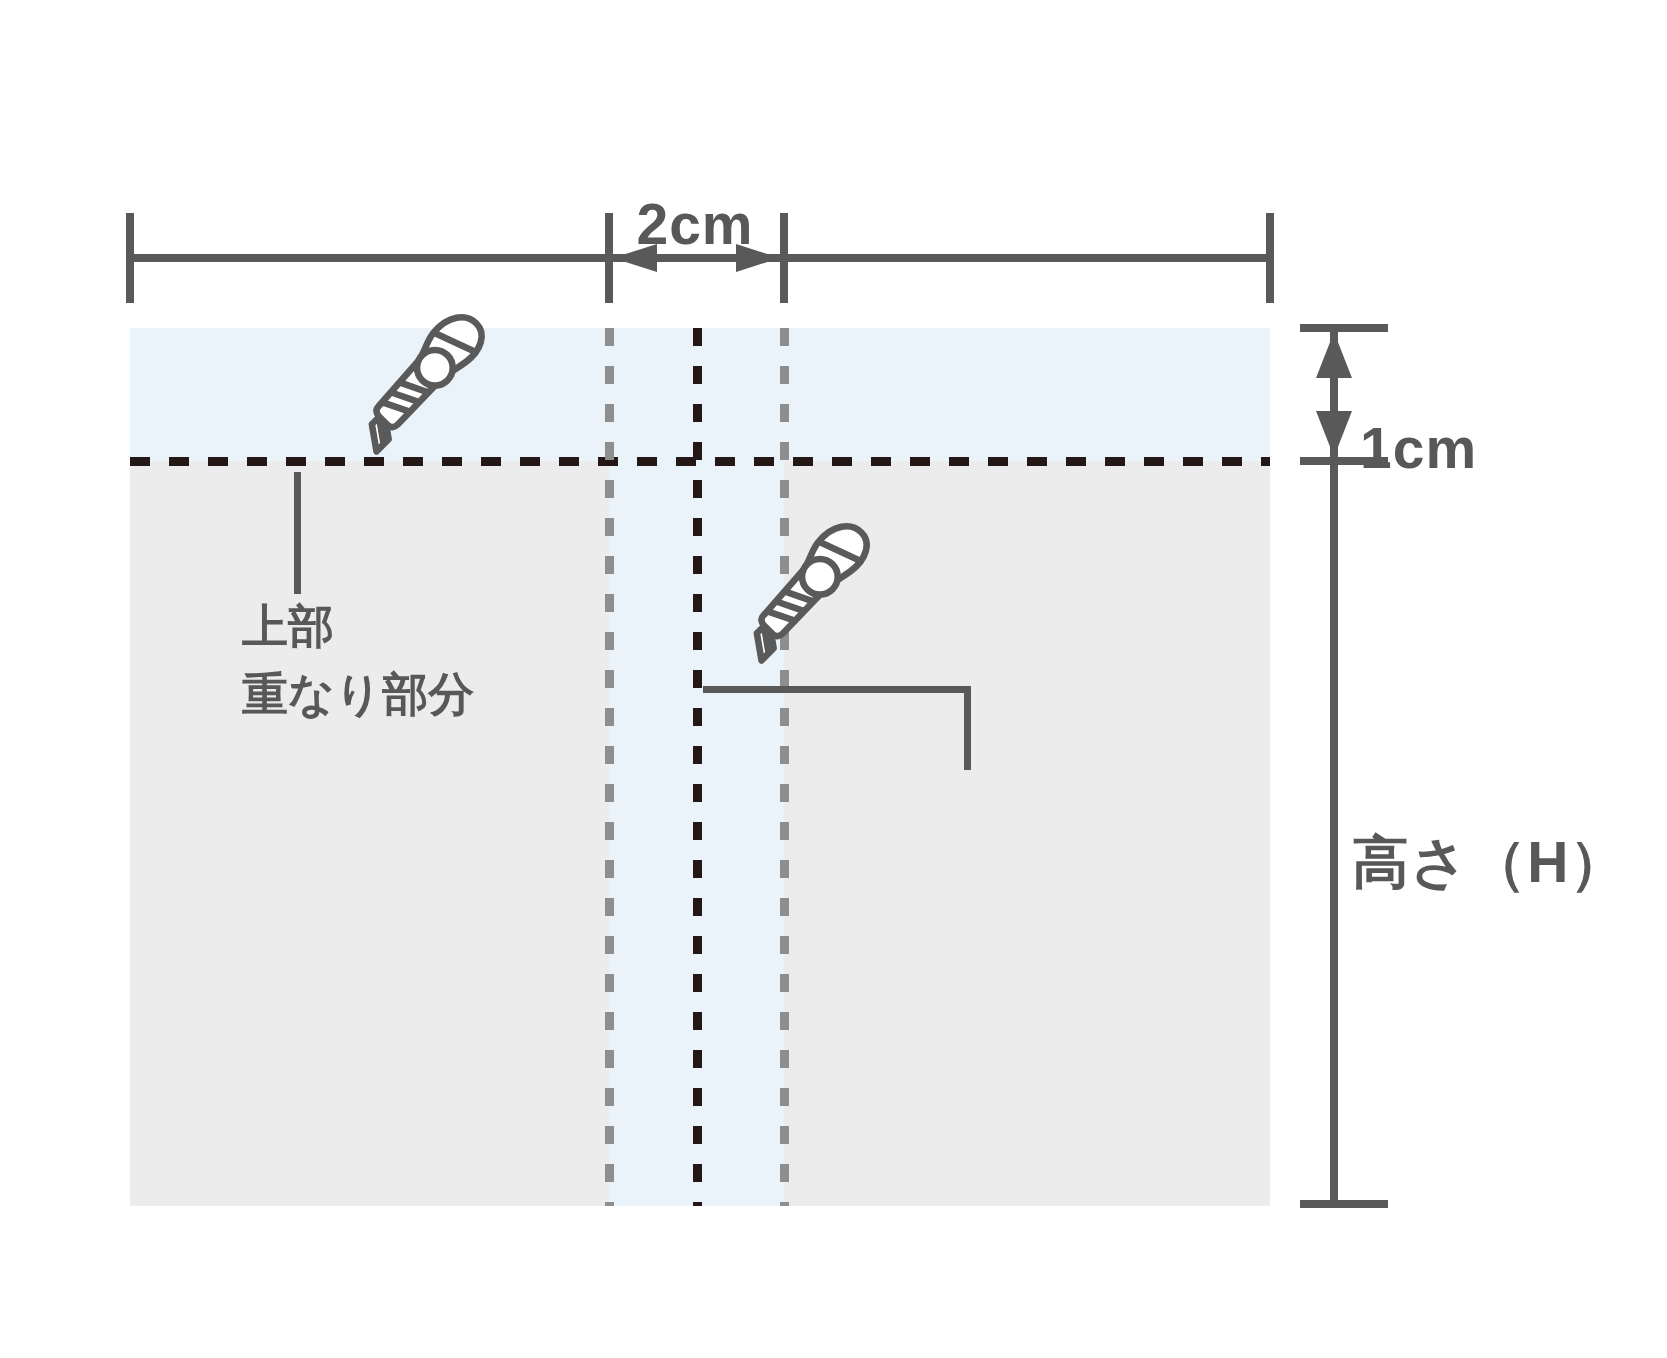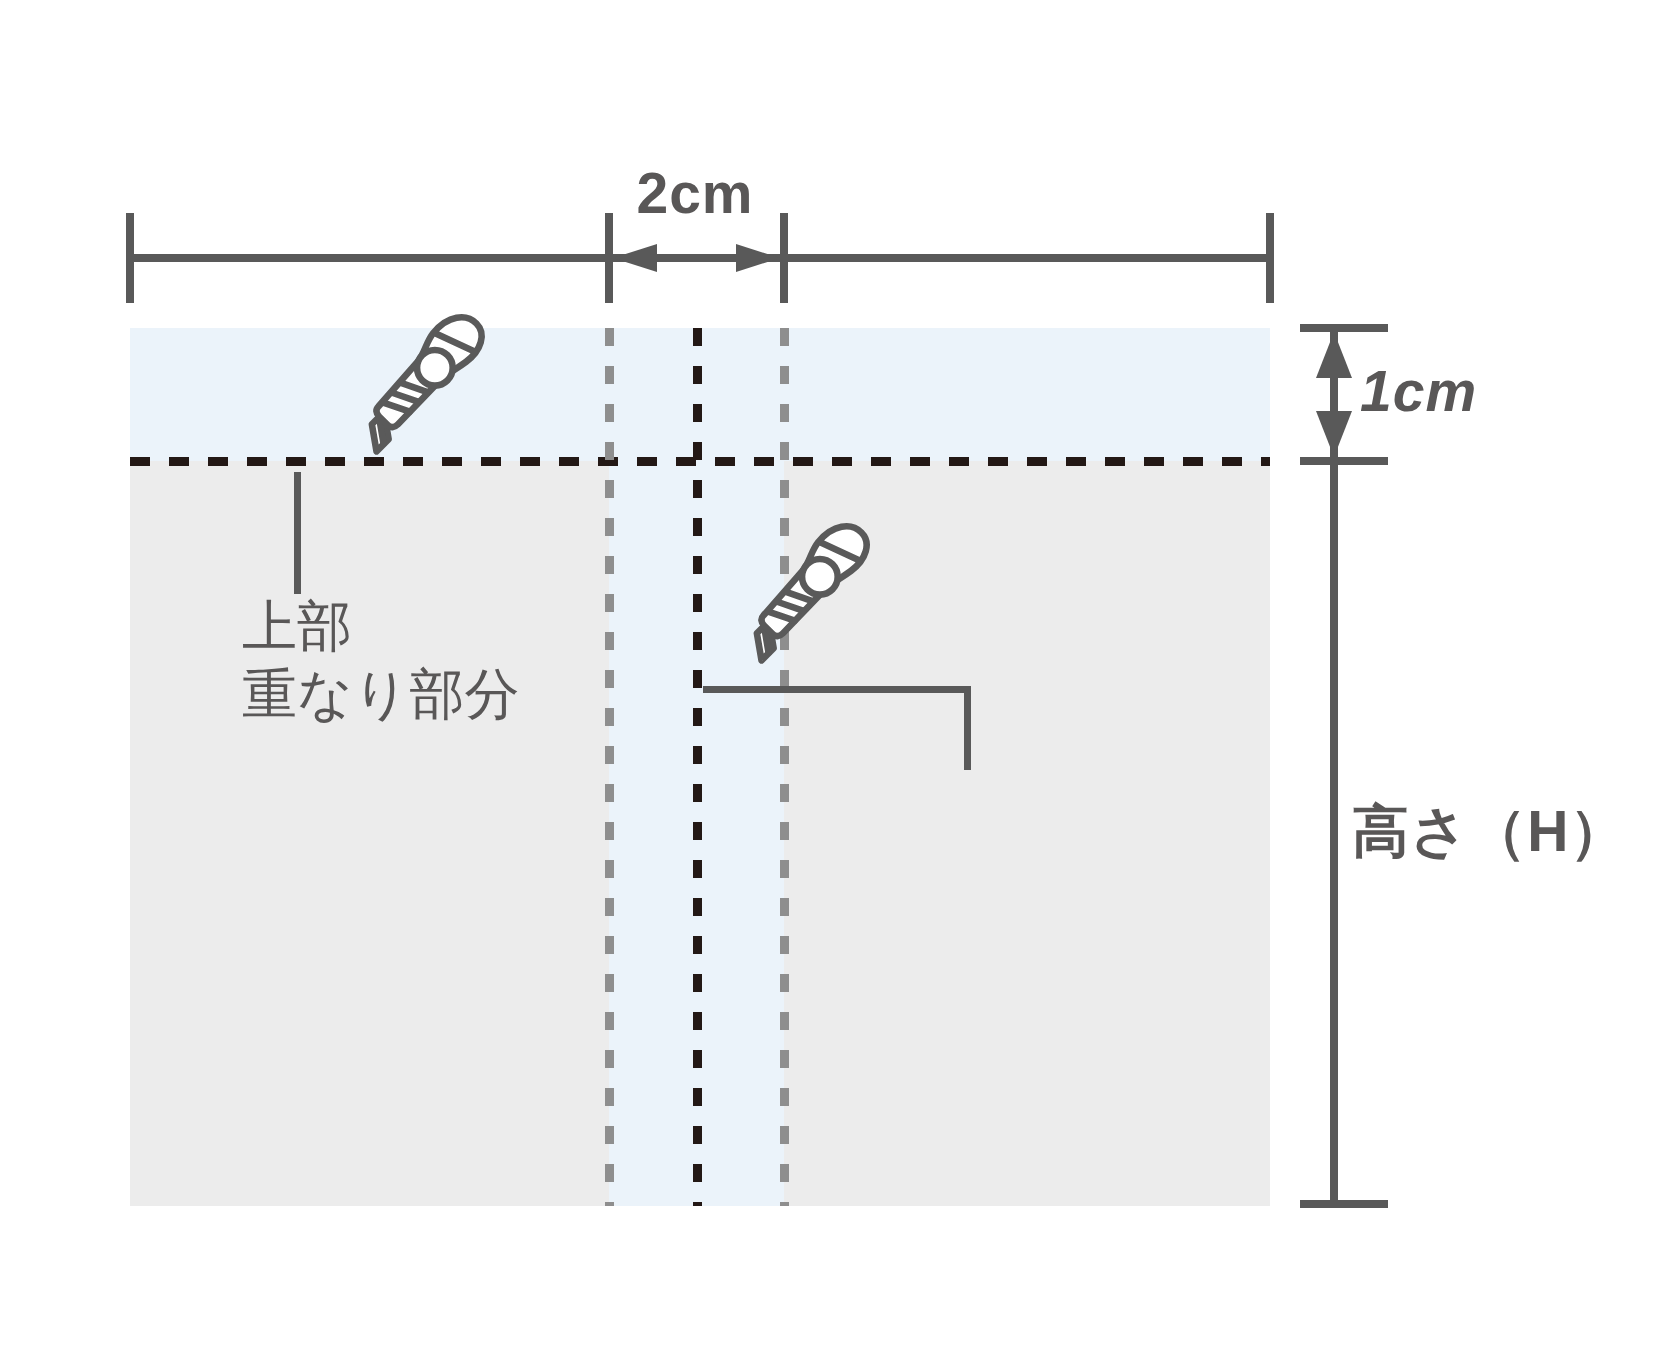--- a/index.html
+++ b/index.html
@@ -46,28 +46,28 @@
   .shaft-H{left:1330px;top:461px;width:8px;height:745px;}
 
   
   .leader1{left:294px;top:472px;width:7px;height:122px;}
   .leader2-h{left:703px;top:686px;width:268px;height:7px;}
   .leader2-v{left:964px;top:686px;width:7px;height:84px;}
 
   
   .lbl{
     position:absolute;font-weight:bold;color:var(--text_dark,#595757);
-    font-size:57px;white-space:nowrap;letter-spacing:1px;
+    font-size:57px;white-space:nowrap;letter-spacing:1px;margin-top:31px;
   }
   .lbl-2cm{left:575px;top:160px;width:240px;text-align:center;}
-  .lbl-1cm{left:1360px;top:358px;font-style:italic;}
+  .lbl-1cm{left:1360px;top:384px;}
   .lbl-H{left:1352px;top:794px;}
   .ann{
-    position:absolute;font-weight:normal;color:var(--text_dark,#595757);
-    font-size:55px;line-height:68px;white-space:nowrap;
+    position:absolute;font-weight:bold;color:var(--text_dark,#595757);
+    font-size:46px;line-height:68px;white-space:nowrap;
   }
   .ann span{display:block;}
   .ann-1{left:242px;top:592px;}
   .ann-2{left:842px;top:782px;}
 
   
   .knife{position:absolute;width:258px;height:110px;transform:rotate(-45deg) scale(0.66);}
   .knife svg{display:block;}
   .knife-1{left:283px;top:317px;}
   .knife-2{left:668px;top:526px;}

